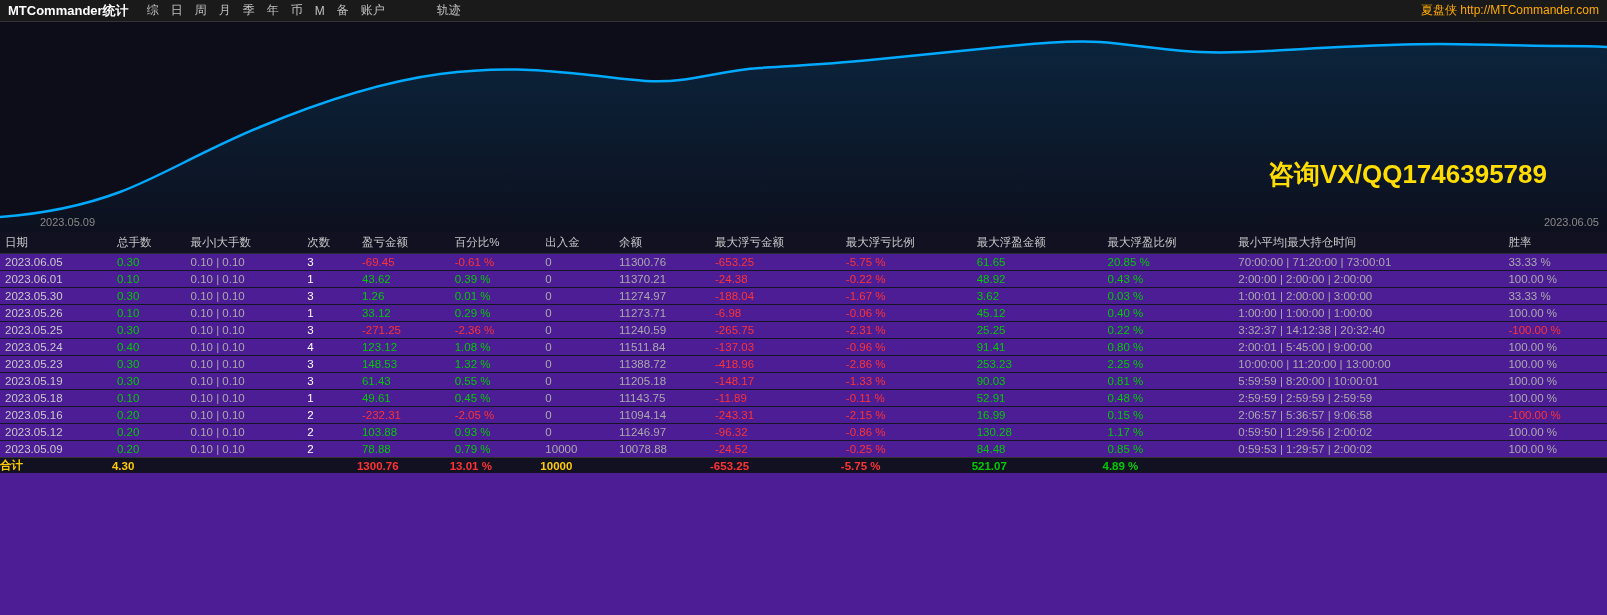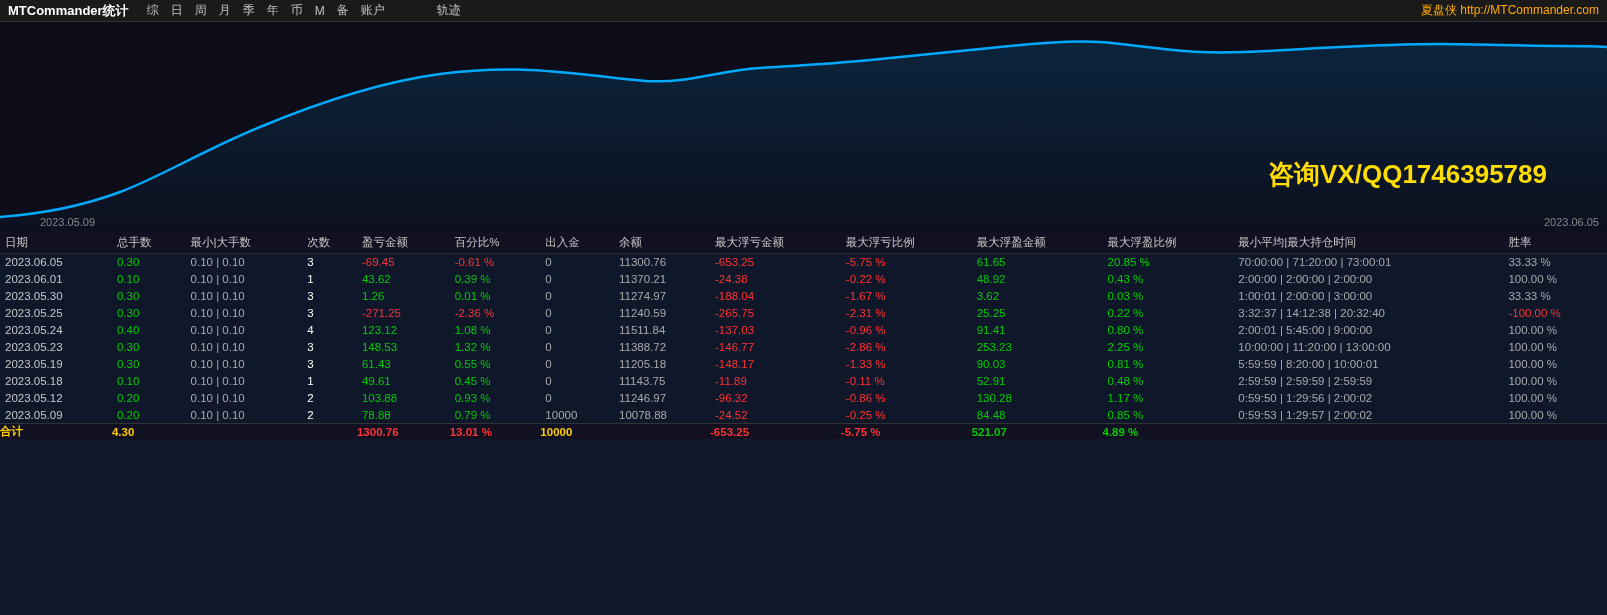--- a/index.html
+++ b/index.html
@@ -74,21 +74,21 @@
       position: absolute;
       bottom: 40px;
       right: 60px;
       color: #ffdd00;
       font-size: 26px;
       font-weight: bold;
     }
 
     
     #table-container {
-      background-color: #0f172a;
+      background-color: #4c1d95;
       overflow-x: auto;
       overflow-y: auto;
       height: calc(615px - 22px - 210px);
     }
     table {
       width: 100%;
       border-collapse: collapse;
       font-size: 11.5px;
     }
     thead tr {
@@ -230,20 +230,36 @@
       <td class="col-gray">0</td>
       <td class="col-gray">11274.97</td>
       <td style="color:#ff3333">-188.04</td>
       <td style="color:#ff3333">-1.67 %</td>
       <td style="color:#00cc00">3.62</td>
       <td style="color:#00cc00">0.03 %</td>
       <td class="col-gray">1:00:01 | 2:00:00 | 3:00:00</td>
       <td style="color:#aaaaaa">33.33 %</td>
     </tr>
         <tr>
+      <td class="col-date">2023.05.26</td>
+      <td style="color:#00cc00">0.10</td>
+      <td class="col-gray">0.10 | 0.10</td>
+      <td class="col-white">1</td>
+      <td style="color:#00cc00">33.12</td>
+      <td style="color:#00cc00">0.29 %</td>
+      <td class="col-gray">0</td>
+      <td class="col-gray">11273.71</td>
+      <td style="color:#ff3333">-6.98</td>
+      <td style="color:#ff3333">-0.06 %</td>
+      <td style="color:#00cc00">45.12</td>
+      <td style="color:#00cc00">0.40 %</td>
+      <td class="col-gray">1:00:00 | 1:00:00 | 1:00:00</td>
+      <td style="color:#aaaaaa">100.00 %</td>
+    </tr>
+        <tr>
       <td class="col-date">2023.05.25</td>
       <td style="color:#00cc00">0.30</td>
       <td class="col-gray">0.10 | 0.10</td>
       <td class="col-white">3</td>
       <td style="color:#ff3333">-271.25</td>
       <td style="color:#ff3333">-2.36 %</td>
       <td class="col-gray">0</td>
       <td class="col-gray">11240.59</td>
       <td style="color:#ff3333">-265.75</td>
       <td style="color:#ff3333">-2.31 %</td>
@@ -270,21 +286,21 @@
     </tr>
         <tr>
       <td class="col-date">2023.05.23</td>
       <td style="color:#00cc00">0.30</td>
       <td class="col-gray">0.10 | 0.10</td>
       <td class="col-white">3</td>
       <td style="color:#00cc00">148.53</td>
       <td style="color:#00cc00">1.32 %</td>
       <td class="col-gray">0</td>
       <td class="col-gray">11388.72</td>
-      <td style="color:#ff3333">-146.77</td>
+      <td style="color:#ff3333">-418.96</td>
       <td style="color:#ff3333">-2.86 %</td>
       <td style="color:#00cc00">253.23</td>
       <td style="color:#00cc00">2.25 %</td>
       <td class="col-gray">10:00:00 | 11:20:00 | 13:00:00</td>
       <td style="color:#aaaaaa">100.00 %</td>
     </tr>
         <tr>
       <td class="col-date">2023.05.19</td>
       <td style="color:#00cc00">0.30</td>
       <td class="col-gray">0.10 | 0.10</td>
@@ -308,20 +324,36 @@
       <td style="color:#00cc00">49.61</td>
       <td style="color:#00cc00">0.45 %</td>
       <td class="col-gray">0</td>
       <td class="col-gray">11143.75</td>
       <td style="color:#ff3333">-11.89</td>
       <td style="color:#ff3333">-0.11 %</td>
       <td style="color:#00cc00">52.91</td>
       <td style="color:#00cc00">0.48 %</td>
       <td class="col-gray">2:59:59 | 2:59:59 | 2:59:59</td>
       <td style="color:#aaaaaa">100.00 %</td>
+    </tr>
+        <tr>
+      <td class="col-date">2023.05.16</td>
+      <td style="color:#00cc00">0.20</td>
+      <td class="col-gray">0.10 | 0.10</td>
+      <td class="col-white">2</td>
+      <td style="color:#ff3333">-232.31</td>
+      <td style="color:#ff3333">-2.05 %</td>
+      <td class="col-gray">0</td>
+      <td class="col-gray">11094.14</td>
+      <td style="color:#ff3333">-243.31</td>
+      <td style="color:#ff3333">-2.15 %</td>
+      <td style="color:#00cc00">16.99</td>
+      <td style="color:#00cc00">0.15 %</td>
+      <td class="col-gray">2:06:57 | 5:36:57 | 9:06:58</td>
+      <td style="color:#ff3333">-100.00 %</td>
     </tr>
         <tr>
       <td class="col-date">2023.05.12</td>
       <td style="color:#00cc00">0.20</td>
       <td class="col-gray">0.10 | 0.10</td>
       <td class="col-white">2</td>
       <td style="color:#00cc00">103.88</td>
       <td style="color:#00cc00">0.93 %</td>
       <td class="col-gray">0</td>
       <td class="col-gray">11246.97</td>

